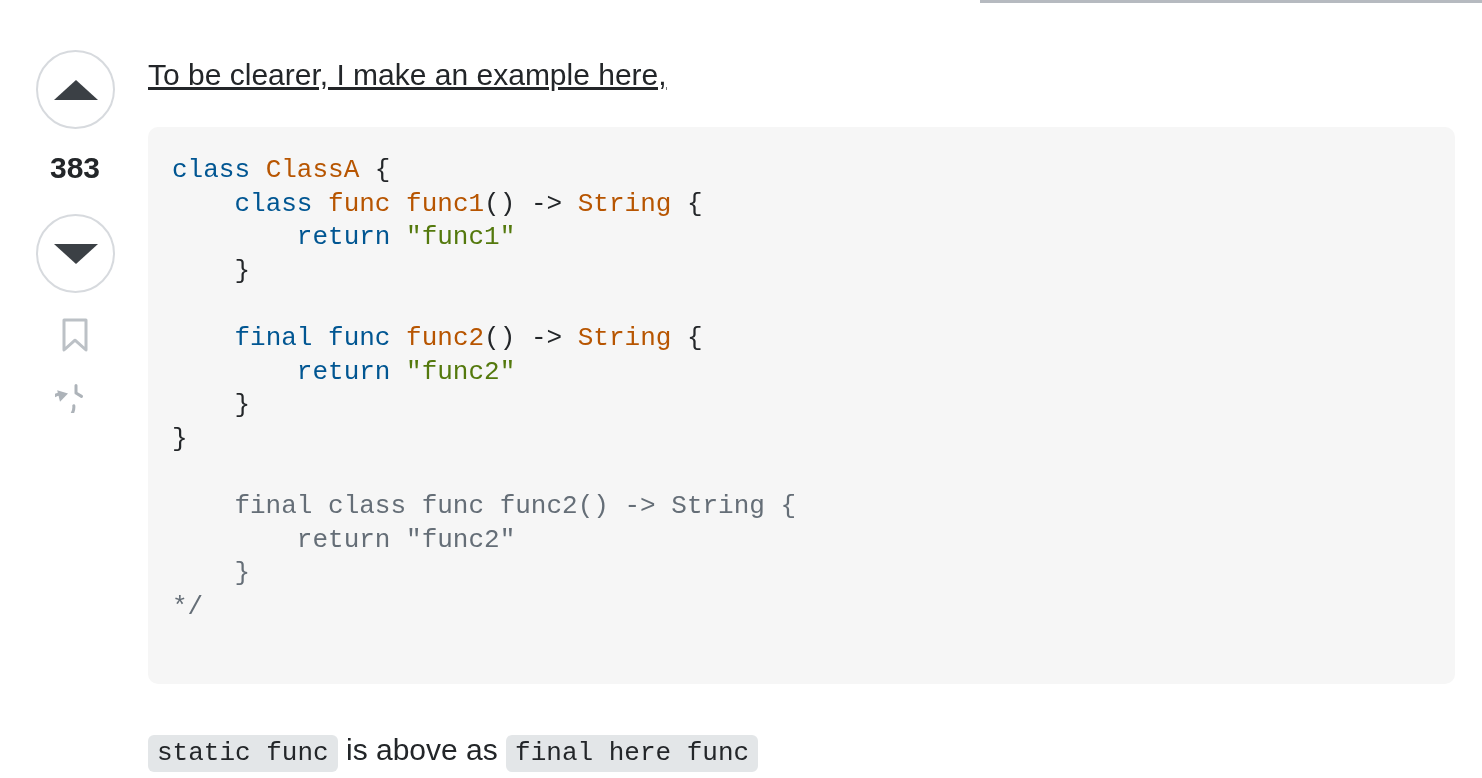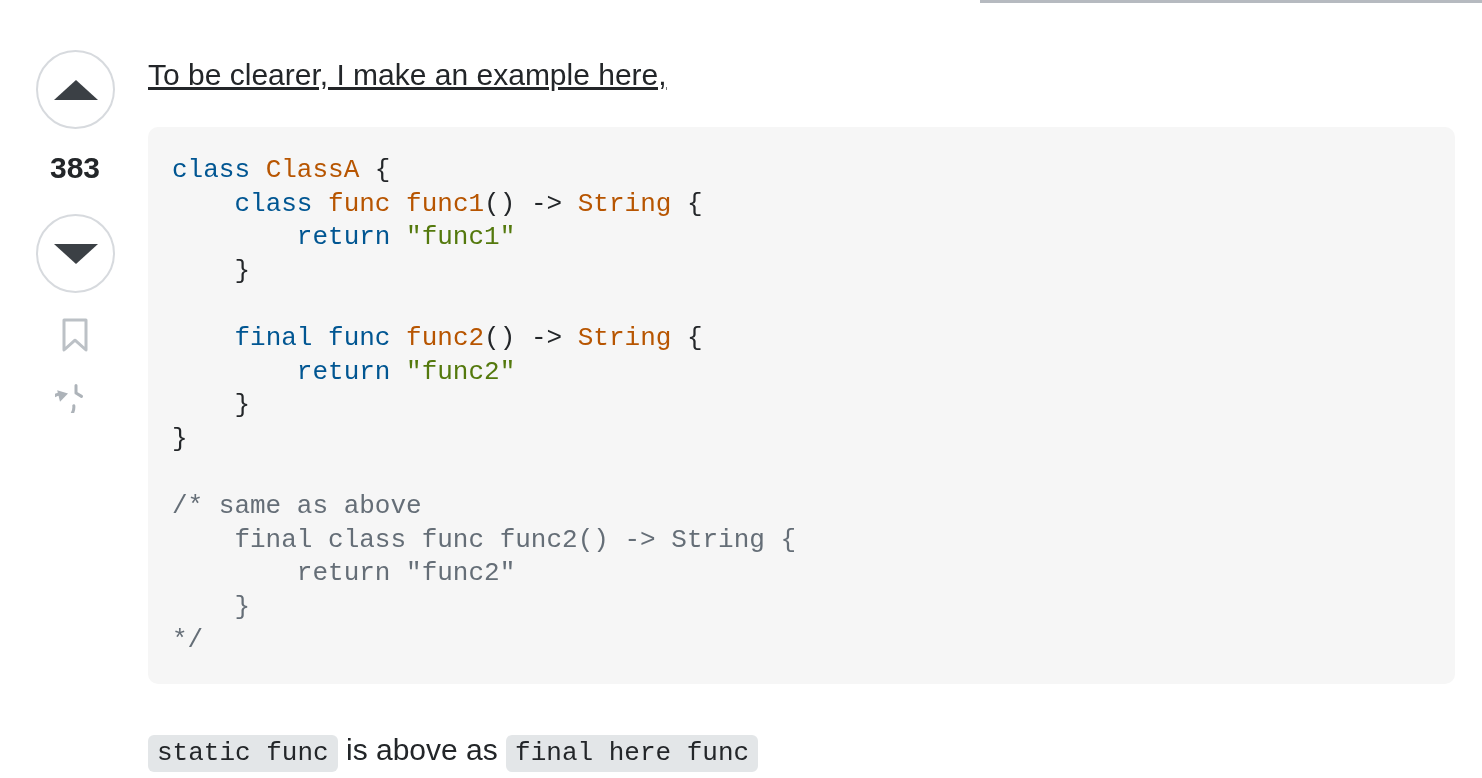--- a/index.html
+++ b/index.html
@@ -112,21 +112,20 @@
         <div class="code-line"><span class="tk-k">class</span><span class="tk-p"> </span><span class="tk-t">ClassA</span><span class="tk-p"> {</span></div>
         <div class="code-line"><span class="tk-p">    </span><span class="tk-k">class</span><span class="tk-p"> </span><span class="tk-t">func</span><span class="tk-p"> </span><span class="tk-t">func1</span><span class="tk-p">() -&gt; </span><span class="tk-t">String</span><span class="tk-p"> {</span></div>
         <div class="code-line"><span class="tk-p">        </span><span class="tk-k">return</span><span class="tk-p"> </span><span class="tk-s">"func1"</span></div>
         <div class="code-line"><span class="tk-p">    }</span></div>
         <div class="code-line"></div>
         <div class="code-line"><span class="tk-p">    </span><span class="tk-k">final</span><span class="tk-p"> </span><span class="tk-k">func</span><span class="tk-p"> </span><span class="tk-t">func2</span><span class="tk-p">() -&gt; </span><span class="tk-t">String</span><span class="tk-p"> {</span></div>
         <div class="code-line"><span class="tk-p">        </span><span class="tk-k">return</span><span class="tk-p"> </span><span class="tk-s">"func2"</span></div>
         <div class="code-line"><span class="tk-p">    }</span></div>
         <div class="code-line"><span class="tk-p">}</span></div>
         <div class="code-line"></div>
-        <div class="code-line"><span class="tk-c">/* same as above</span></div>
         <div class="code-line"><span class="tk-c">    final class func func2() -&gt; String {</span></div>
         <div class="code-line"><span class="tk-c">        return "func2"</span></div>
         <div class="code-line"><span class="tk-c">    }</span></div>
         <div class="code-line"><span class="tk-c">*/</span></div>
       </div>
   </div>
 
   <div class="answer-footer"><code class="inline-code">static func</code><span> is above as </span><code class="inline-code">final here func</code></div>
 
 </div>

